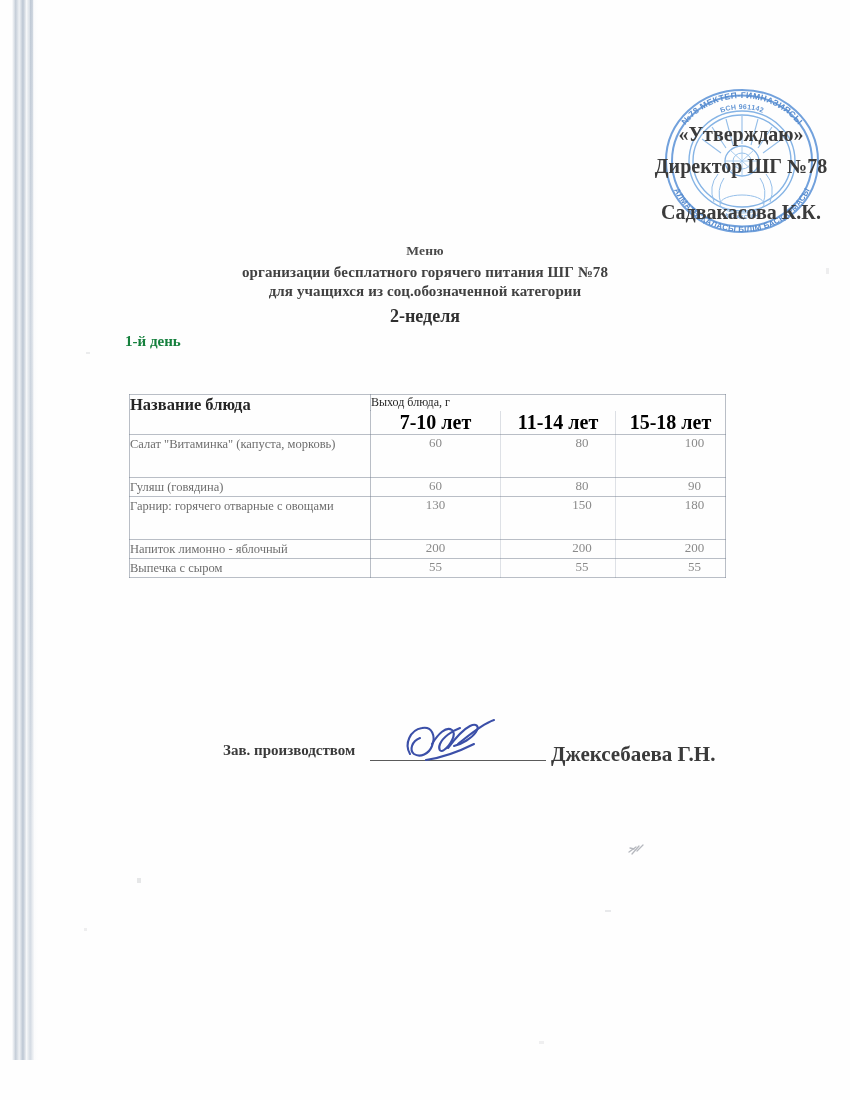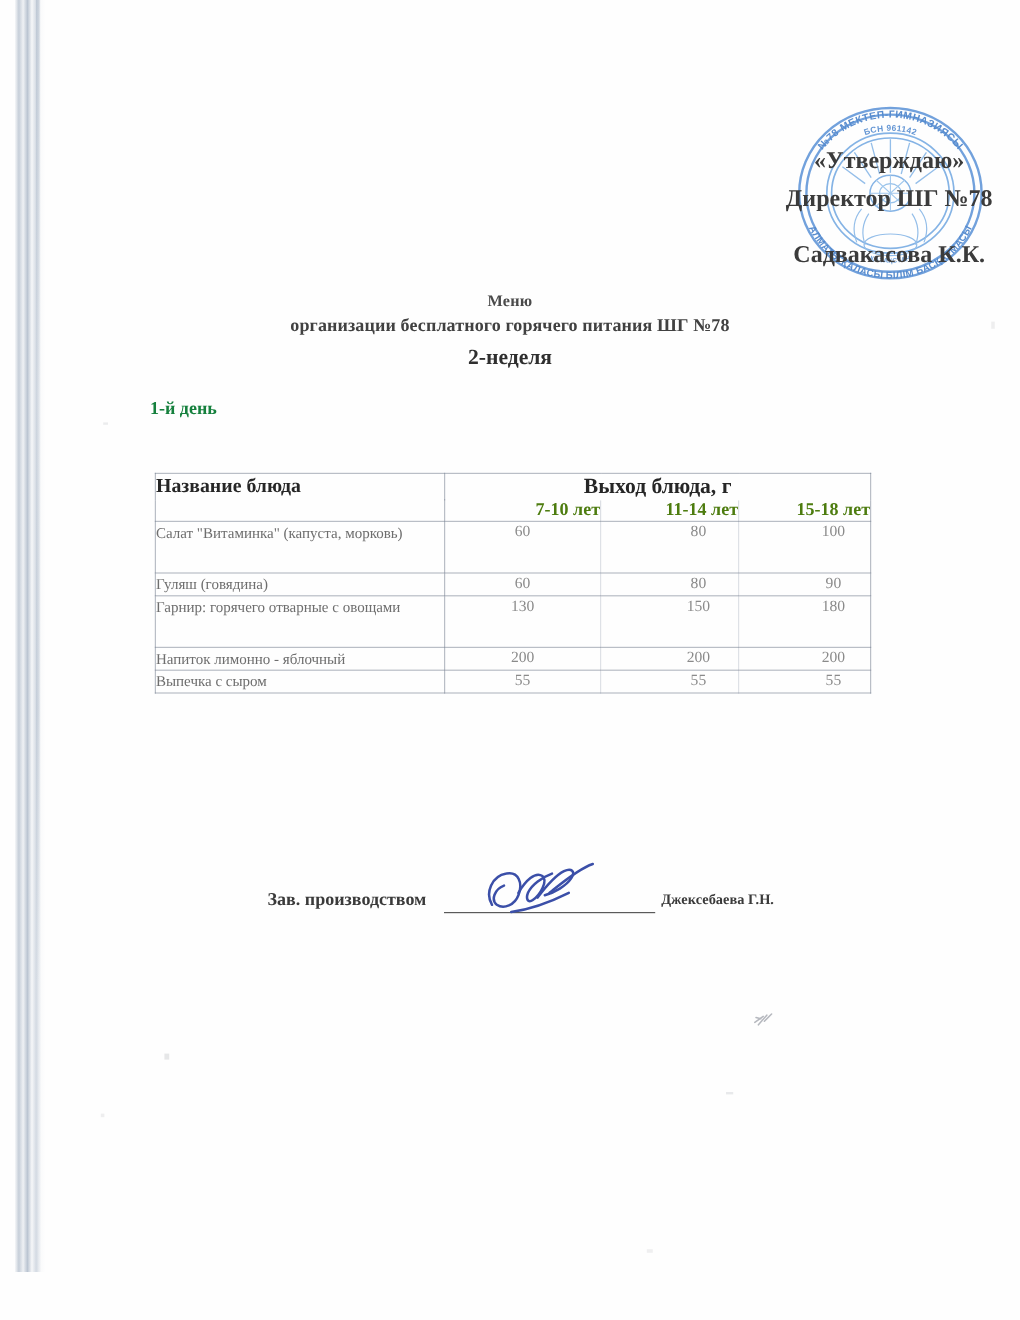--- a/index.html
+++ b/index.html
@@ -151,32 +151,32 @@
   .th-name {
     font-size: 16.5px;
     font-weight: bold;
     color: #262626;
     padding: 9px 0 9px 11px;
     text-align: left;
     vertical-align: top;
     margin-top: 44px;
   }
   .th-yield {
-    font-size: 18px;
-    font-weight: bold;
+    font-size: 12px;
+    font-weight: normal;
     color: #262626;
-    text-align: center;
+    text-align: left;
     padding: 9px 0 7px;
     vertical-align: top;
   }
   .th-age {
-    font-size: 15px;
-    font-weight: bold;
-    color: #4d7c0f;
-    text-align: right;
+    font-size: 20px;
+    font-weight: bold;
+    color: #000000;
+    text-align: center;
     padding: 5px 0 6px 12px;
     white-space: nowrap;
   }
 
   .td-dish {
     font-size: 12.5px;
     color: #6e6e6e;
     line-height: 1.45;
     padding: 7px 10px 8px 11px;
     text-align: left;
@@ -220,21 +220,21 @@
     left: 159px;
     top: 18px;
     width: 176px;
     height: 1px;
     background: #5a5a5a;
   }
   .sig-name {
     position: absolute;
     left: 340px;
     top: 0;
-    font-size: 12px;
+    font-size: 21px;
     font-weight: bold;
     color: #3a3a3a;
     white-space: nowrap;
   }
   .sig-mark {
     position: absolute;
     left: 185px;
     top: -28px;
     width: 130px;
     height: 56px;
@@ -324,20 +324,21 @@
 
   <div class="approval">
     <div>«Утверждаю»</div>
     <div>Директор ШГ №78</div>
     <div class="approval-name">Садвакасова К.К.</div>
   </div>
 
   <div class="doc-title">
     <div class="title-menu">Меню</div>
     <div class="title-line">организации бесплатного горячего питания ШГ №78</div>
+    <div class="title-line second">для учащихся из соц.обозначенной категории</div>
     <div class="title-week">2-неделя</div>
   </div>
 
   <div class="day-label">1-й день</div>
 
   <table class="menu-table">
     <colgroup>
       <col class="c-name">
         <col class="c-a">
         <col class="c-b">

